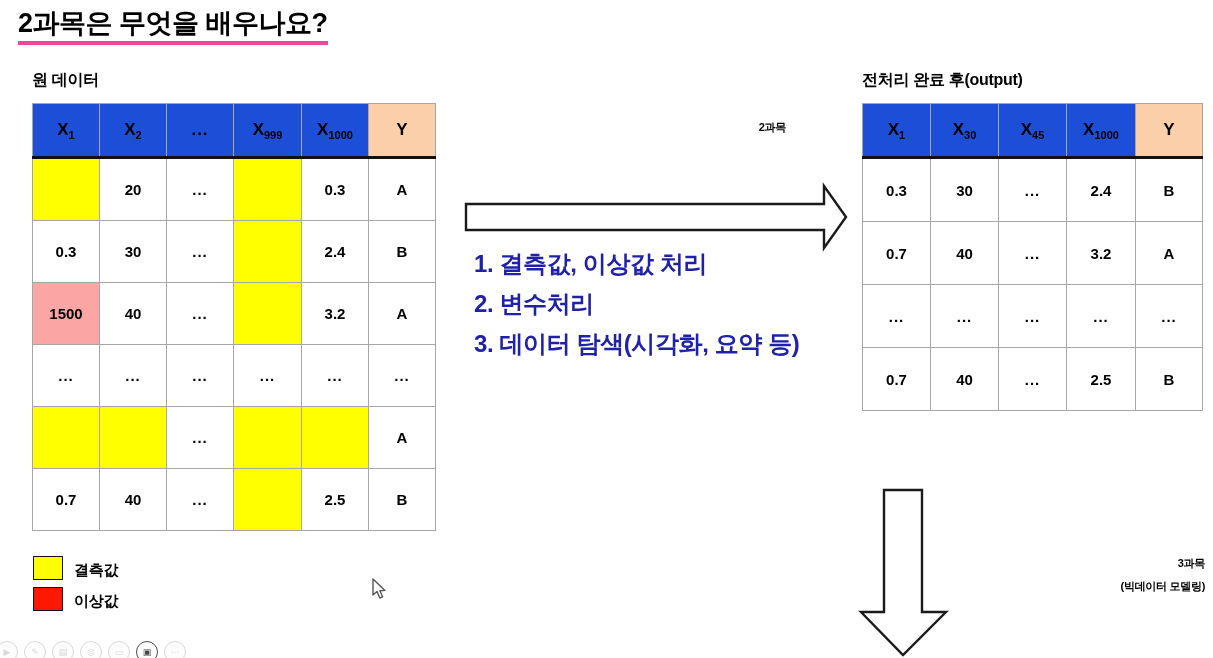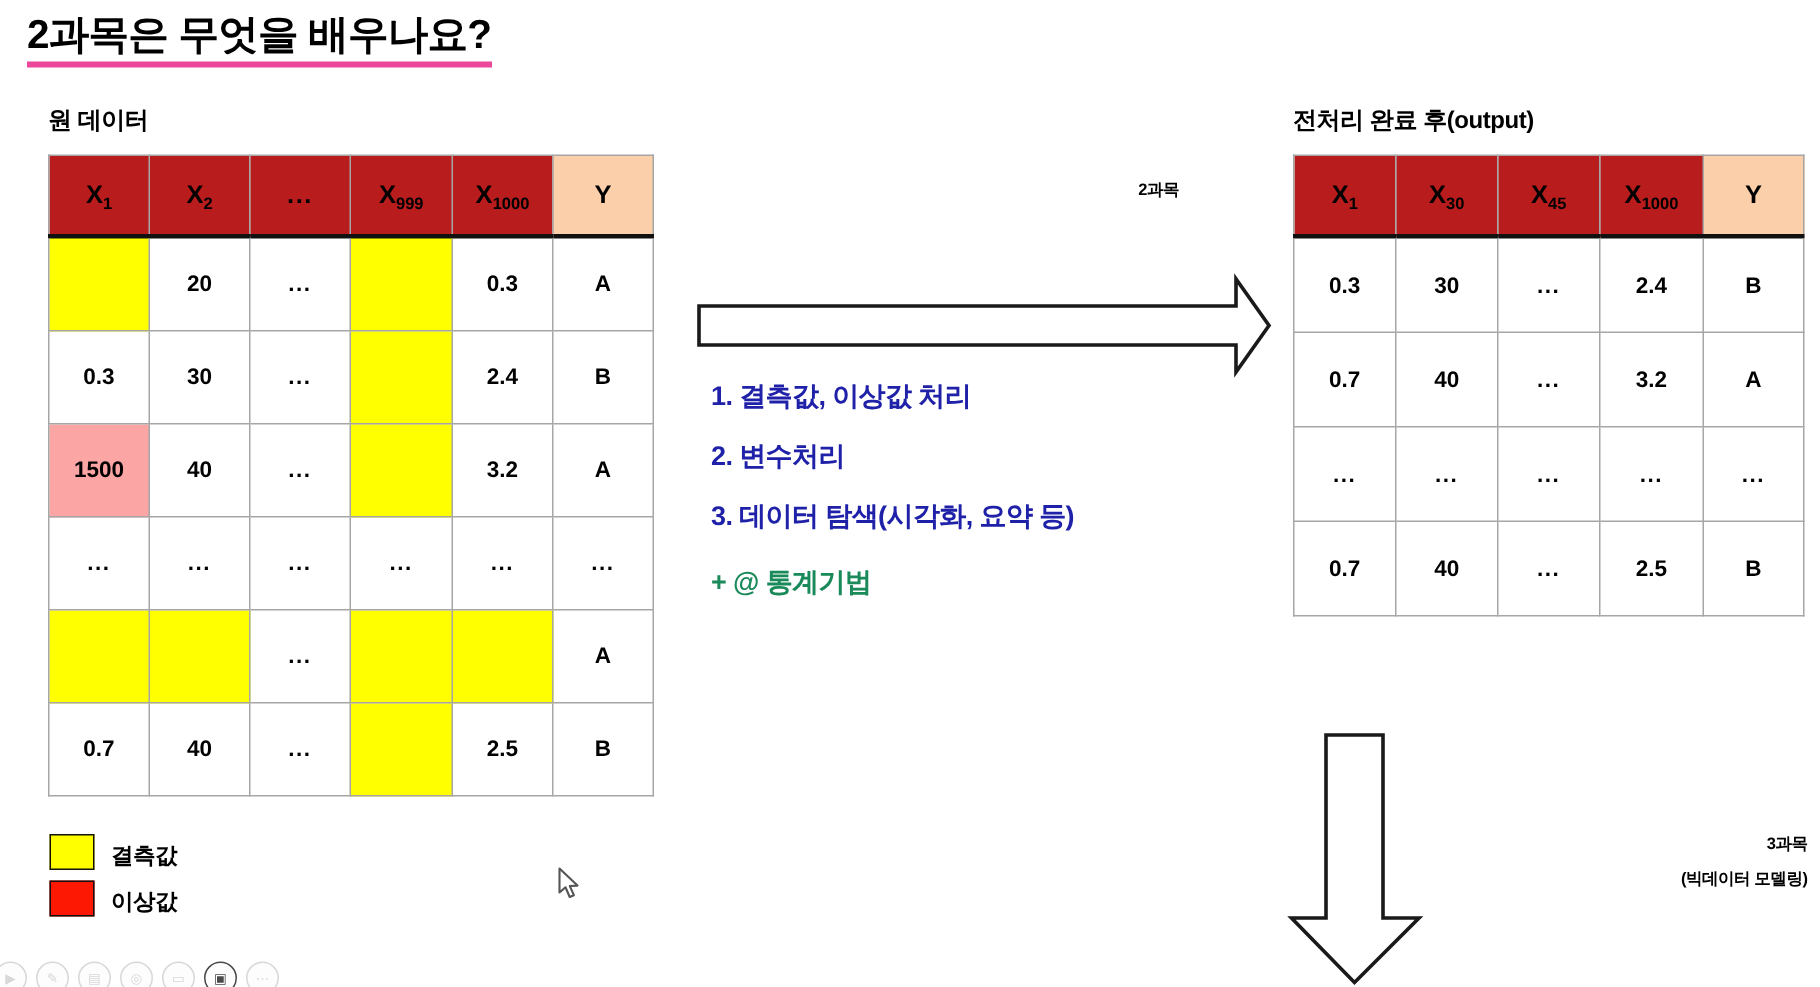--- a/index.html
+++ b/index.html
@@ -33,21 +33,21 @@
   }
   table.grid td,table.grid th{
     border:1px solid #a6a6a6;
     text-align:center;
     vertical-align:middle;
     font-weight:bold;
     font-size:15px;
     padding:0;
   }
   table.grid thead th{
-    background:#b91c1c;
+    background:#1d4ed8;
     font-size:17px;
     border-bottom:3px solid #111;
   }
   table.grid thead th.ycol{background:#fbcfaa;}
   table.grid th sub,table.grid td sub{font-size:11px;vertical-align:baseline;position:relative;top:4px;}
   .cell-missing{background:#ffff00;}
   .cell-outlier{background:#fca5a5;margin-left:20px;}
   .dots{letter-spacing:1px;}
 
   
@@ -72,21 +72,21 @@
   #arrow-right-label{left:516px;top:116px;width:270px;}
   #arrow-down-label{left:960px;top:552px;width:245px;}
 
   
   #arrow-right{left:462px;top:182px;}
   #arrow-down{left:856px;top:486px;}
 
   
   #steps{left:474px;top:250px;width:400px;}
   .step{
-    font-size:18px;font-weight:bold;color:#1f21a8;
+    font-size:24px;font-weight:bold;color:#1f21a8;
     line-height:28px;letter-spacing:-0.4px;
     margin-bottom:12px;white-space:nowrap;
   }
   #step-extra{
     font-size:18px;font-weight:bold;color:#1b8a5a;
     line-height:28px;letter-spacing:-0.4px;margin-top:16px;white-space:nowrap;
   }
 
   
   #legend{left:33px;top:556px;}
@@ -203,21 +203,20 @@
 </div>
 
 <svg class="abs" id="arrow-right" width="388" height="70" viewBox="0 0 388 70">
   <polygon points="4,22 362,22 362,4 384,35 362,66 362,48 4,48" fill="#ffffff" stroke="#1a1a1a" stroke-width="2.4" stroke-linejoin="miter"></polygon>
 </svg>
 
 <div class="abs" id="steps">
   <div class="step">1. 결측값, 이상값 처리</div>
   <div class="step">2. 변수처리</div>
   <div class="step">3. 데이터 탐색(시각화, 요약 등)</div>
-  <div id="step-extra">+ @ 통계기법</div>
 </div>
 
 <div class="abs caption" id="right-caption">전처리 완료 후(output)</div>
 
 <table class="grid abs" id="table-output">
   <colgroup>
     <col class="rc1">
       <col class="rc2">
       <col class="rc3">
       <col class="rc4">

